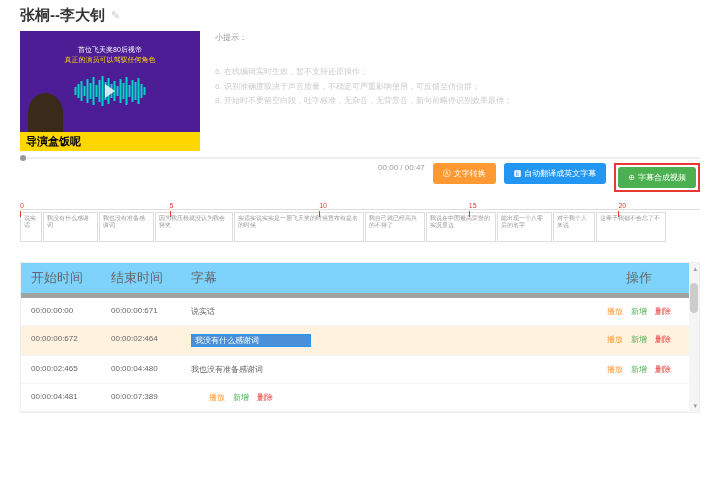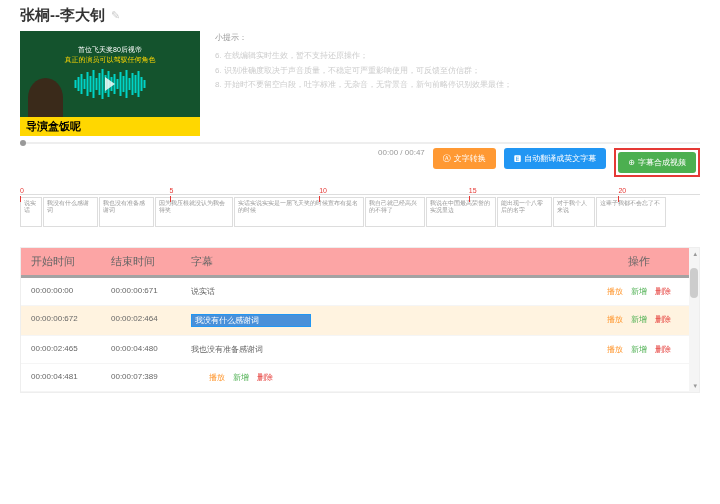--- a/index.html
+++ b/index.html
@@ -1,46 +1,46 @@
 <!DOCTYPE html>
 <html><head>
 <meta charset="utf-8">
 <style>
 *{margin:0;padding:0;box-sizing:border-box;font-family:"Microsoft YaHei",Arial,sans-serif}
 body{background:#fff;width:720px;height:504px;overflow:hidden;font-size:9px;color:#333}
 .header{padding:6px 20px;display:flex;align-items:center;gap:6px}
 .title{font-size:15px;font-weight:bold;color:#333}
 .edit-ic{color:#ccc;font-size:11px}
 .top{display:flex;padding:0 20px;gap:15px}
-.video{width:180px;height:105px;background:#14532d;position:relative;overflow:hidden}
+.video{width:180px;height:120px;background:#4c1d95;position:relative;overflow:hidden}
 .vtext{position:absolute;top:14px;left:8px;right:8px;color:#fff;font-size:7px;line-height:1.4;text-align:center}
 .vtext2{color:#ffd700;font-size:7px}
 .wave{position:absolute;top:50%;left:50%;transform:translate(-50%,-50%);display:flex;align-items:center;gap:1px}
 .wave span{width:2px;background:#00d4c7;display:inline-block}
 .play{position:absolute;top:50%;left:50%;transform:translate(-50%,-50%);width:0;height:0;border-left:10px solid rgba(255,255,255,0.8);border-top:7px solid transparent;border-bottom:7px solid transparent;z-index:2}
 .person{position:absolute;bottom:18px;left:8px;width:35px;height:40px;background:#3a2a1a;border-radius:50% 50% 0 0}
 .caption{position:absolute;bottom:0;left:0;right:0;background:#ffd700;color:#000;font-size:11px;font-weight:bold;padding:2px 6px}
 .tips{flex:1;color:#ccc;font-size:8px;line-height:1.8}
-.tips-t{color:#999;margin-bottom:4px}
+.tips-t{color:#999;margin-bottom:20px}
 .progress{margin:6px 20px 0;height:2px;background:#eee;position:relative}
 .progress::before{content:'';position:absolute;left:0;top:-2px;width:6px;height:6px;background:#999;border-radius:50%}
 .time-row{display:flex;align-items:flex-start;padding:4px 20px 8px;gap:8px}
 .time{color:#999;font-size:8px;margin-left:auto}
 .btn{padding:5px 10px;border-radius:3px;color:#fff;font-size:8px;display:flex;align-items:center;gap:3px;cursor:pointer}
 .btn-o{background:#ff9933}
 .btn-b{background:#2196f3}
 .btn-g{background:#4caf50}
 .red-box{border:2px solid #e53935;padding:2px}
 .ruler{margin:0 20px;height:10px;position:relative;border-bottom:1px solid #ddd}
 .tick{position:absolute;bottom:0;font-size:7px;color:#e53935}
 .tick::before{content:'';position:absolute;bottom:-8px;left:0;width:1px;height:6px;background:#e53935}
 .segments{margin:2px 20px 8px;display:flex;gap:1px;height:30px}
 .seg{border:1px solid #ddd;padding:2px 3px;font-size:6px;color:#999;line-height:1.2;overflow:hidden;flex:0 0 auto}
 .table{margin:20px 20px 0;border:1px solid #eee;position:relative}
-.thead{display:flex;background:#fca5a5;padding:6px 10px;font-size:11px;color:#666;border-bottom:3px solid #a3a3a3}
+.thead{display:flex;background:#7dd3fc;padding:6px 10px;font-size:13px;color:#666;border-bottom:5px solid #a3a3a3}
 .c1{width:80px}.c2{width:80px}.c3{flex:1}.c4{width:100px;text-align:center}
 .trow{display:flex;padding:8px 10px;font-size:8px;color:#666;border-bottom:1px solid #f5f5f5;align-items:flex-start}
 .trow.sel{background:#fff3e0}
 .inp{border:1px solid #2196f3;background:#4a90d9;color:#fff;padding:1px 3px;font-size:8px;width:120px}
 .act{color:#ff9933;margin:0 4px;cursor:pointer}
 .act-g{color:#4caf50}
 .act-r{color:#e53935}
 .scroll{position:absolute;right:0;top:0;bottom:0;width:10px;background:#f5f5f5}
 .sthumb{position:absolute;right:1px;top:20px;width:8px;height:30px;background:#ccc;border-radius:4px}
 .arr{position:absolute;right:2px;font-size:7px;color:#999}

